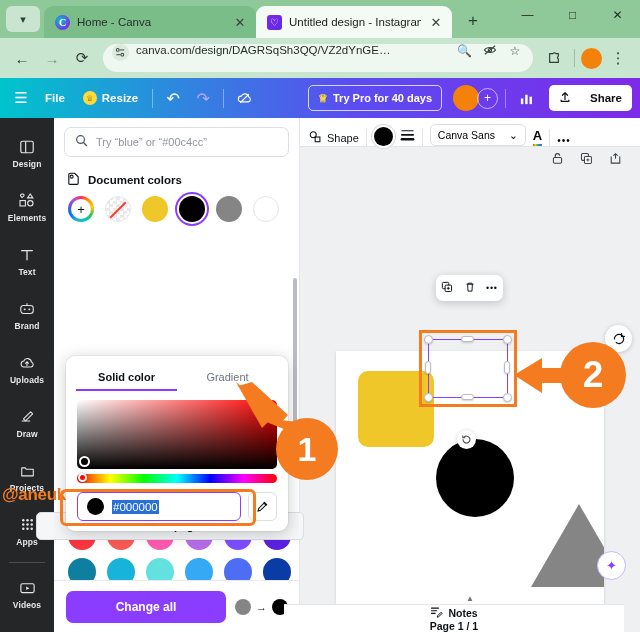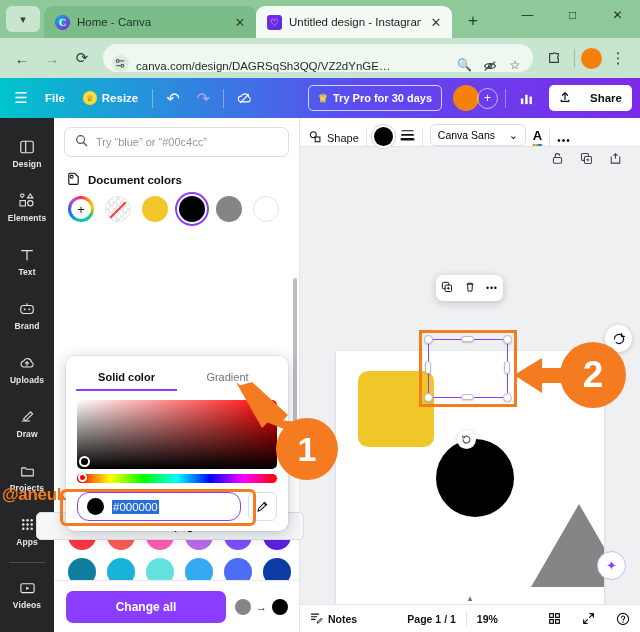--- a/index.html
+++ b/index.html
@@ -55,21 +55,21 @@
   .browser-toolbar {
     position: absolute; left: 0; top: 38px; width: 640px; height: 40px;
     background: #c8e6cf; display: flex; align-items: center; gap: 2px;
     padding: 0 8px;
   }
   .nav-ico { width: 28px; height: 28px; display: flex; align-items: center;
     justify-content: center; color: #2e3c35; font-size: 15px; border-radius: 50%; }
   .nav-ico.dim { color: #7f938a; }
   .omnibox {
     flex: 1; height: 28px; background: #eef7f0; border-radius: 14px;
-    display: flex; align-items: flex-end; gap: 7px; padding: 0 9px;
+    display: flex; align-items: flex-start; gap: 7px; padding: 0 9px;
     margin: 0 5px; min-width: 0;
   }
   .omni-shield { width: 17px; height: 17px; border-radius: 50%;
     background: #dceade; display: flex; align-items: center; justify-content: center; }
   .omni-url { flex: 1; font-size: 11.5px; color: #1d2b22; white-space: nowrap;
     overflow: hidden; text-overflow: ellipsis; }
   .omni-ico { width: 18px; display: flex; align-items: center; justify-content: center;
     color: #36453d; font-size: 12px; }
   .tb-sep { width: 1px; height: 18px; background: #9cbda6; margin: 0 4px; }
   .profile-dot { width: 21px; height: 21px; border-radius: 50%; background: #f4810a; }
@@ -160,21 +160,21 @@
       linear-gradient(to right, #fff, #ff0000);
   }
   .sv-knob { position: absolute; left: 2px; bottom: 2px; width: 11px; height: 11px;
     border-radius: 50%; background: #000; border: 2.5px solid #fff;
     box-shadow: 0 0 2px rgba(0,0,0,.5); }
   .hue-bar { margin: 5px 11px 0 11px; height: 9px; border-radius: 5px; position: relative;
     background: linear-gradient(to right,#ff0000,#ffff00,#00ff00,#00ffff,#0000ff,#ff00ff,#ff0000); }
   .hue-knob { position: absolute; left: 1px; top: -1px; width: 9px; height: 9px;
     border-radius: 50%; background:#ff0000; border: 2px solid #fff; box-shadow: 0 0 2px rgba(0,0,0,.45);}
   .hexrow { display: flex; align-items: center; gap: 7px; margin: 9px 11px 0 11px; }
-  .hexfield { flex: 1; height: 29px; border: 1.5px solid #8b3dff; border-radius: 12px;
+  .hexfield { flex: 1; height: 29px; border: 1.5px solid #8b3dff; border-radius: 6px;
     display: flex; align-items: center; gap: 8px; padding: 0 9px; }
   .hex-dot { width: 17px; height: 17px; border-radius: 50%; background: #000; flex: 0 0 17px; }
   .hex-val { font-size: 11.5px; color: #fff; background: #2a6fd6; padding: 1px 1px; }
   .dropper { width: 29px; height: 29px; border: 1px solid #dcdee2; border-radius: 6px;
     display: flex; align-items: center; justify-content: center; font-size: 13px; }
   .hl-box {
     position: absolute; left: 6px; top: 371px; width: 196px; height: 37px;
     border: 3px solid #f47b20; border-radius: 6px; z-index: 34; pointer-events: none;
   }
 
@@ -264,23 +264,23 @@
     display: flex; align-items: center; justify-content: center;
     font-size: 11px; font-weight: bold; color: #0d1216; }
   .magic { position: absolute; right: 14px; bottom: 52px; width: 29px; height: 29px;
     border-radius: 50%; background: #fff; border: 1.5px solid #c9b6ff;
     display: flex; align-items: center; justify-content: center; font-size: 13px; color:#8b3dff;}
 
   .collapse-tab { position: absolute; left: 50%; margin-left: -28px; bottom: 26px;
     width: 56px; height: 15px; background: #fff; border-radius: 7px 7px 0 0;
     display: flex; align-items: center; justify-content: center; font-size: 8px; color: #6b7280; }
 
-  .statusbar { position: absolute; left: 300px; bottom: 0; width: 340px; height: 28px;
+  .statusbar { position: absolute; left: 284px; bottom: 0; width: 340px; height: 28px;
     background: #fff; border-top: 1px solid #e3e5e8;
-    display: flex; align-items: center; padding: 0 10px; font-size: 10.5px; color: #0d1216; }
+    display: flex; align-items: center; padding: 0 10px; font-size: 10.5px; color: #0d1216; flex-direction: column; }
   .sb-item { display: flex; align-items: center; gap: 5px; font-weight: bold; }
   .sb-sep { width: 1px; height: 15px; background: #e3e5e8; margin: 0 10px; }
 
   
   .callout { position: absolute; border-radius: 50%; background: #f47b20;
     display: flex; align-items: center; justify-content: center;
     color: #fff; font-weight: bold; z-index: 60; }
   #callout1 { left: 276px; top: 418px; width: 62px; height: 62px; font-size: 34px; }
   #callout2 { left: 560px; top: 342px; width: 66px; height: 66px; font-size: 37px; }
   .arrow-svg { position: absolute; z-index: 59; pointer-events: none; }
@@ -363,21 +363,21 @@
     <div class="hdr-div"></div>
     <div class="hdr-ico undo-ico">
       <svg width="17" height="17" viewBox="0 0 20 20">
           <path d="M6 14a3.4 3.4 0 0 1 .3-6.8A4.6 4.6 0 0 1 15 8.3 3 3 0 0 1 14.6 14H6z" fill="none" stroke="#fff" stroke-width="1.3"></path>
           <line x1="5" y1="15" x2="15" y2="5" stroke="#fff" stroke-width="1.3"></line>
         </svg>
     </div>
 
     <div class="trypro">
       <span class="hdr-text" style="color:#ffd93d;">♕</span>
-      <span class="hdr-text">Try Pro for 30 days</span>
+      <span class="hdr-text">Try Pro for 40 days</span>
     </div>
     <div class="avatar-orange"></div>
     <div class="plus-circle">+</div>
     <div class="hdr-div"></div>
     <div class="hdr-ico undo-ico">
       <svg width="15" height="15" viewBox="0 0 16 16">
           <rect x="2" y="8" width="2.6" height="6" fill="#fff"></rect>
           <rect x="6.6" y="4" width="2.6" height="10" fill="#fff"></rect>
           <rect x="11.2" y="6" width="2.6" height="8" fill="#fff"></rect>
         </svg>

